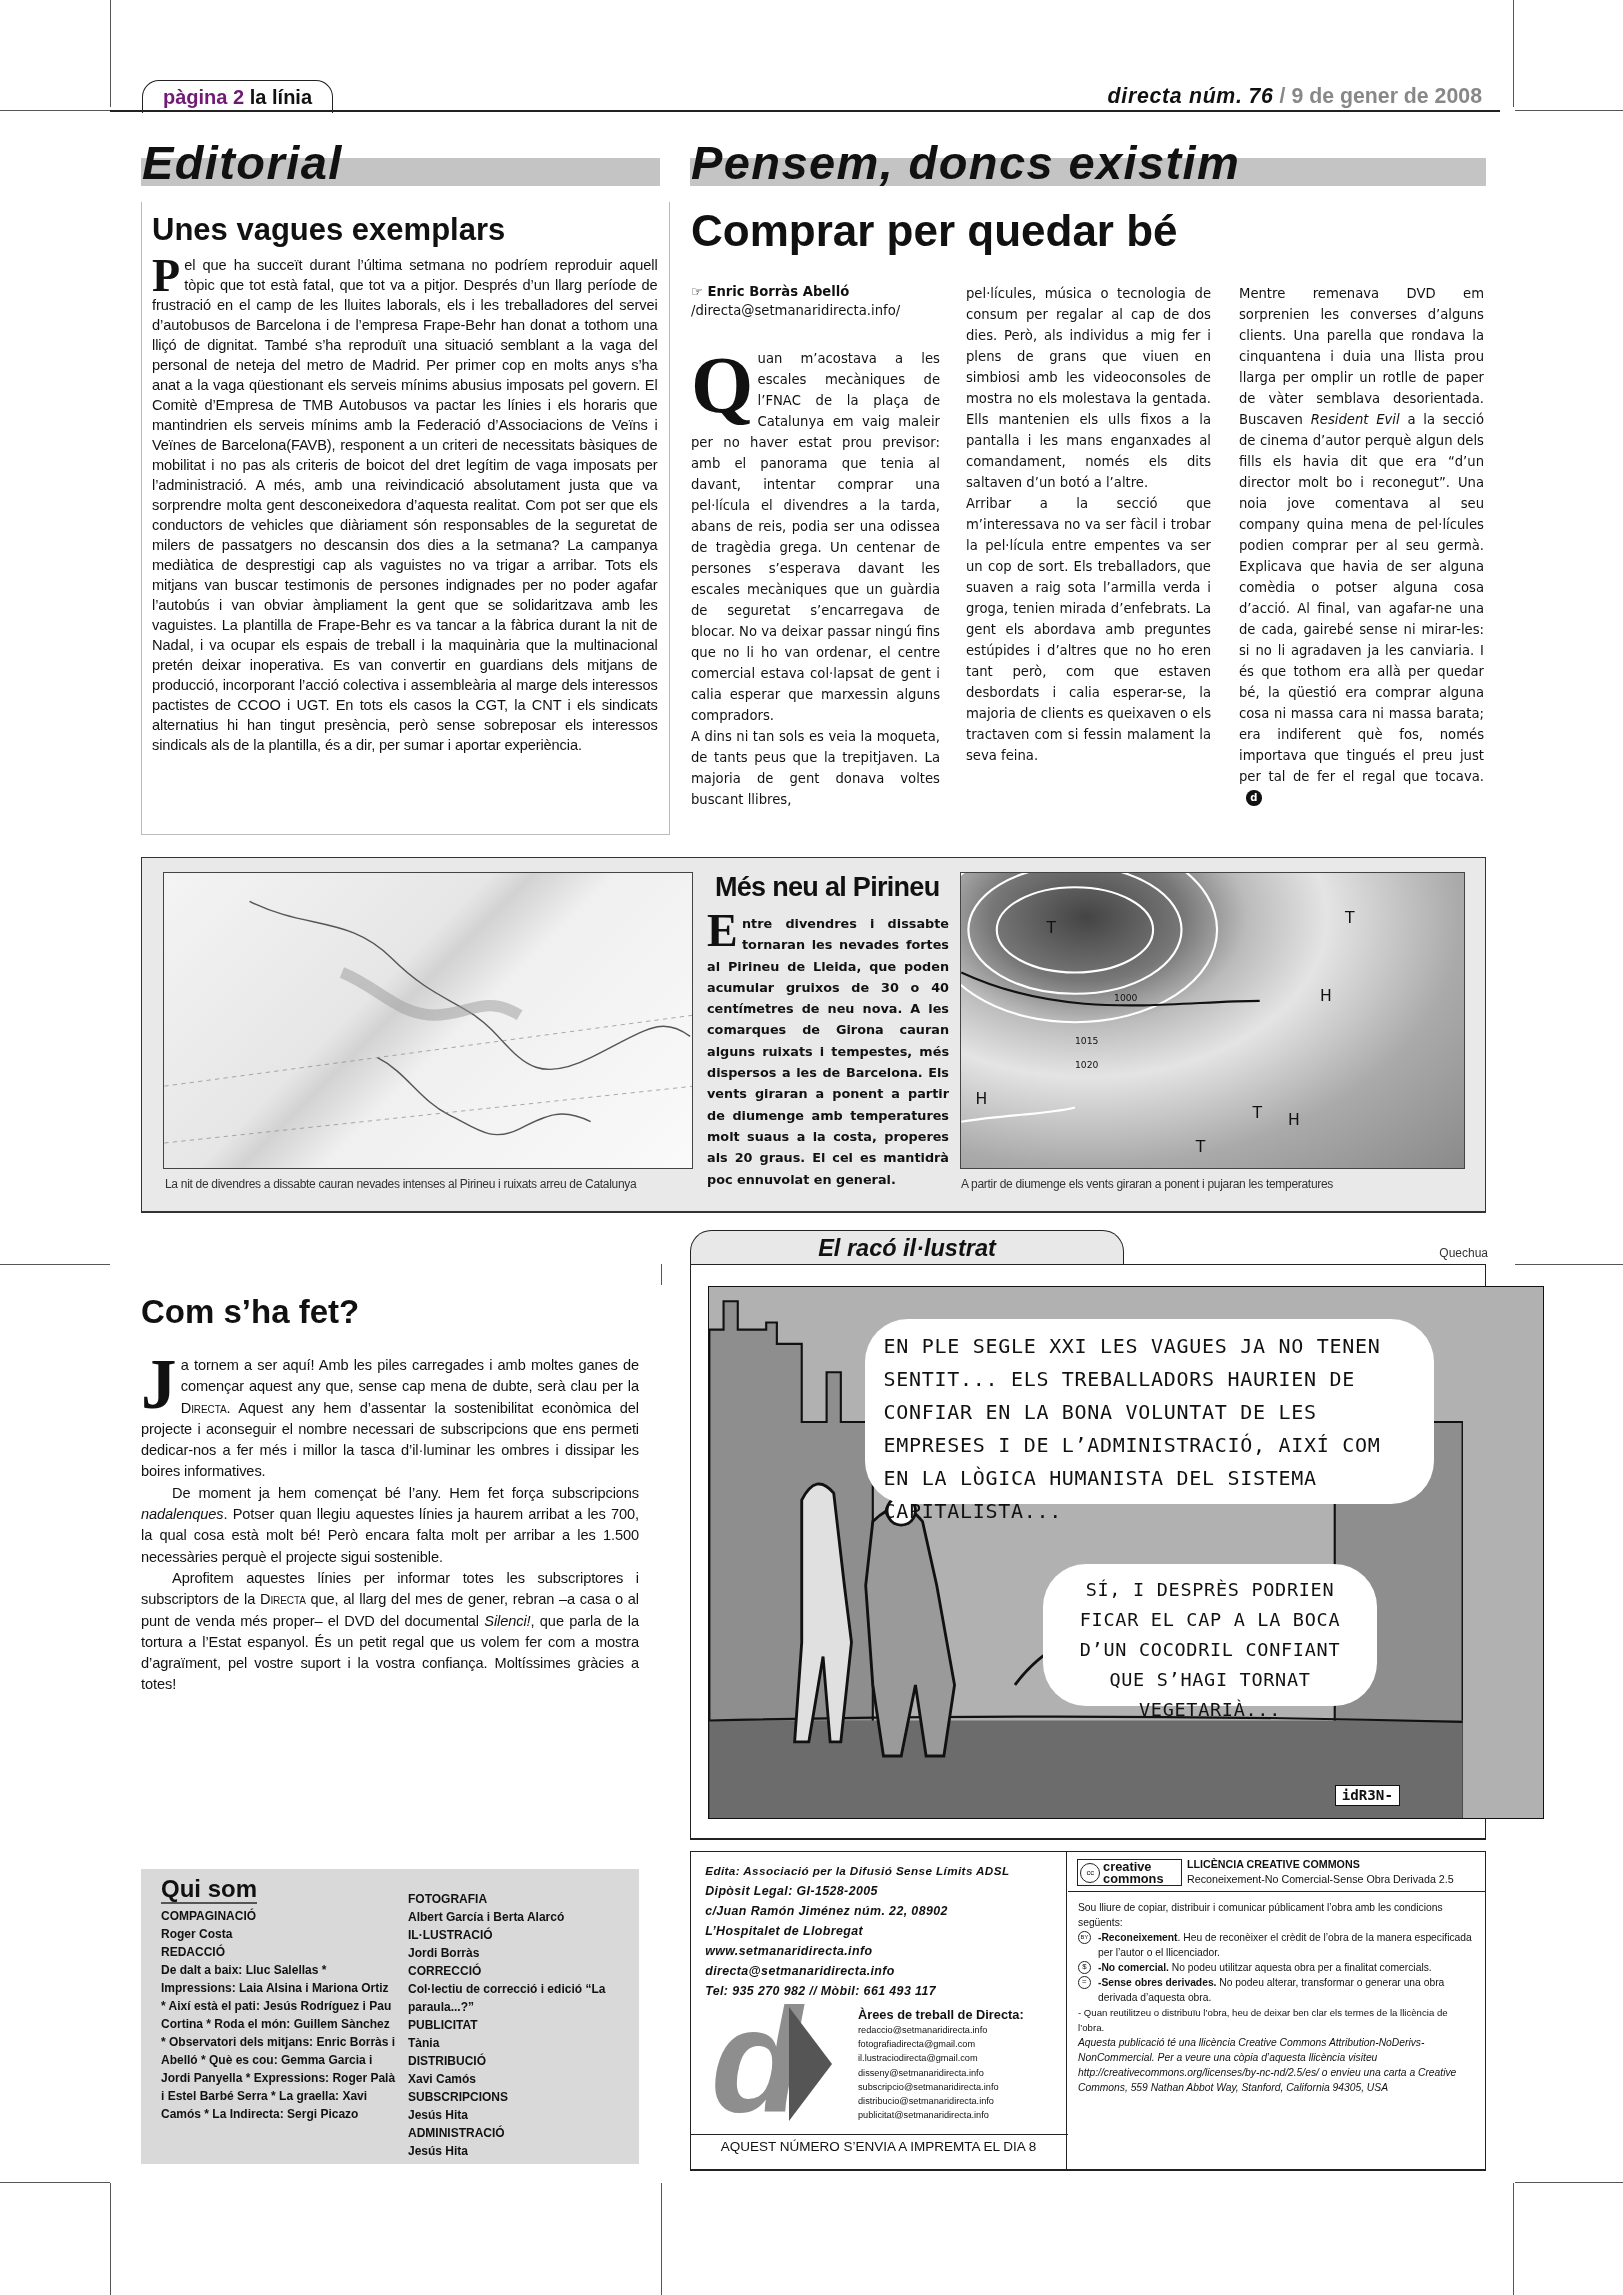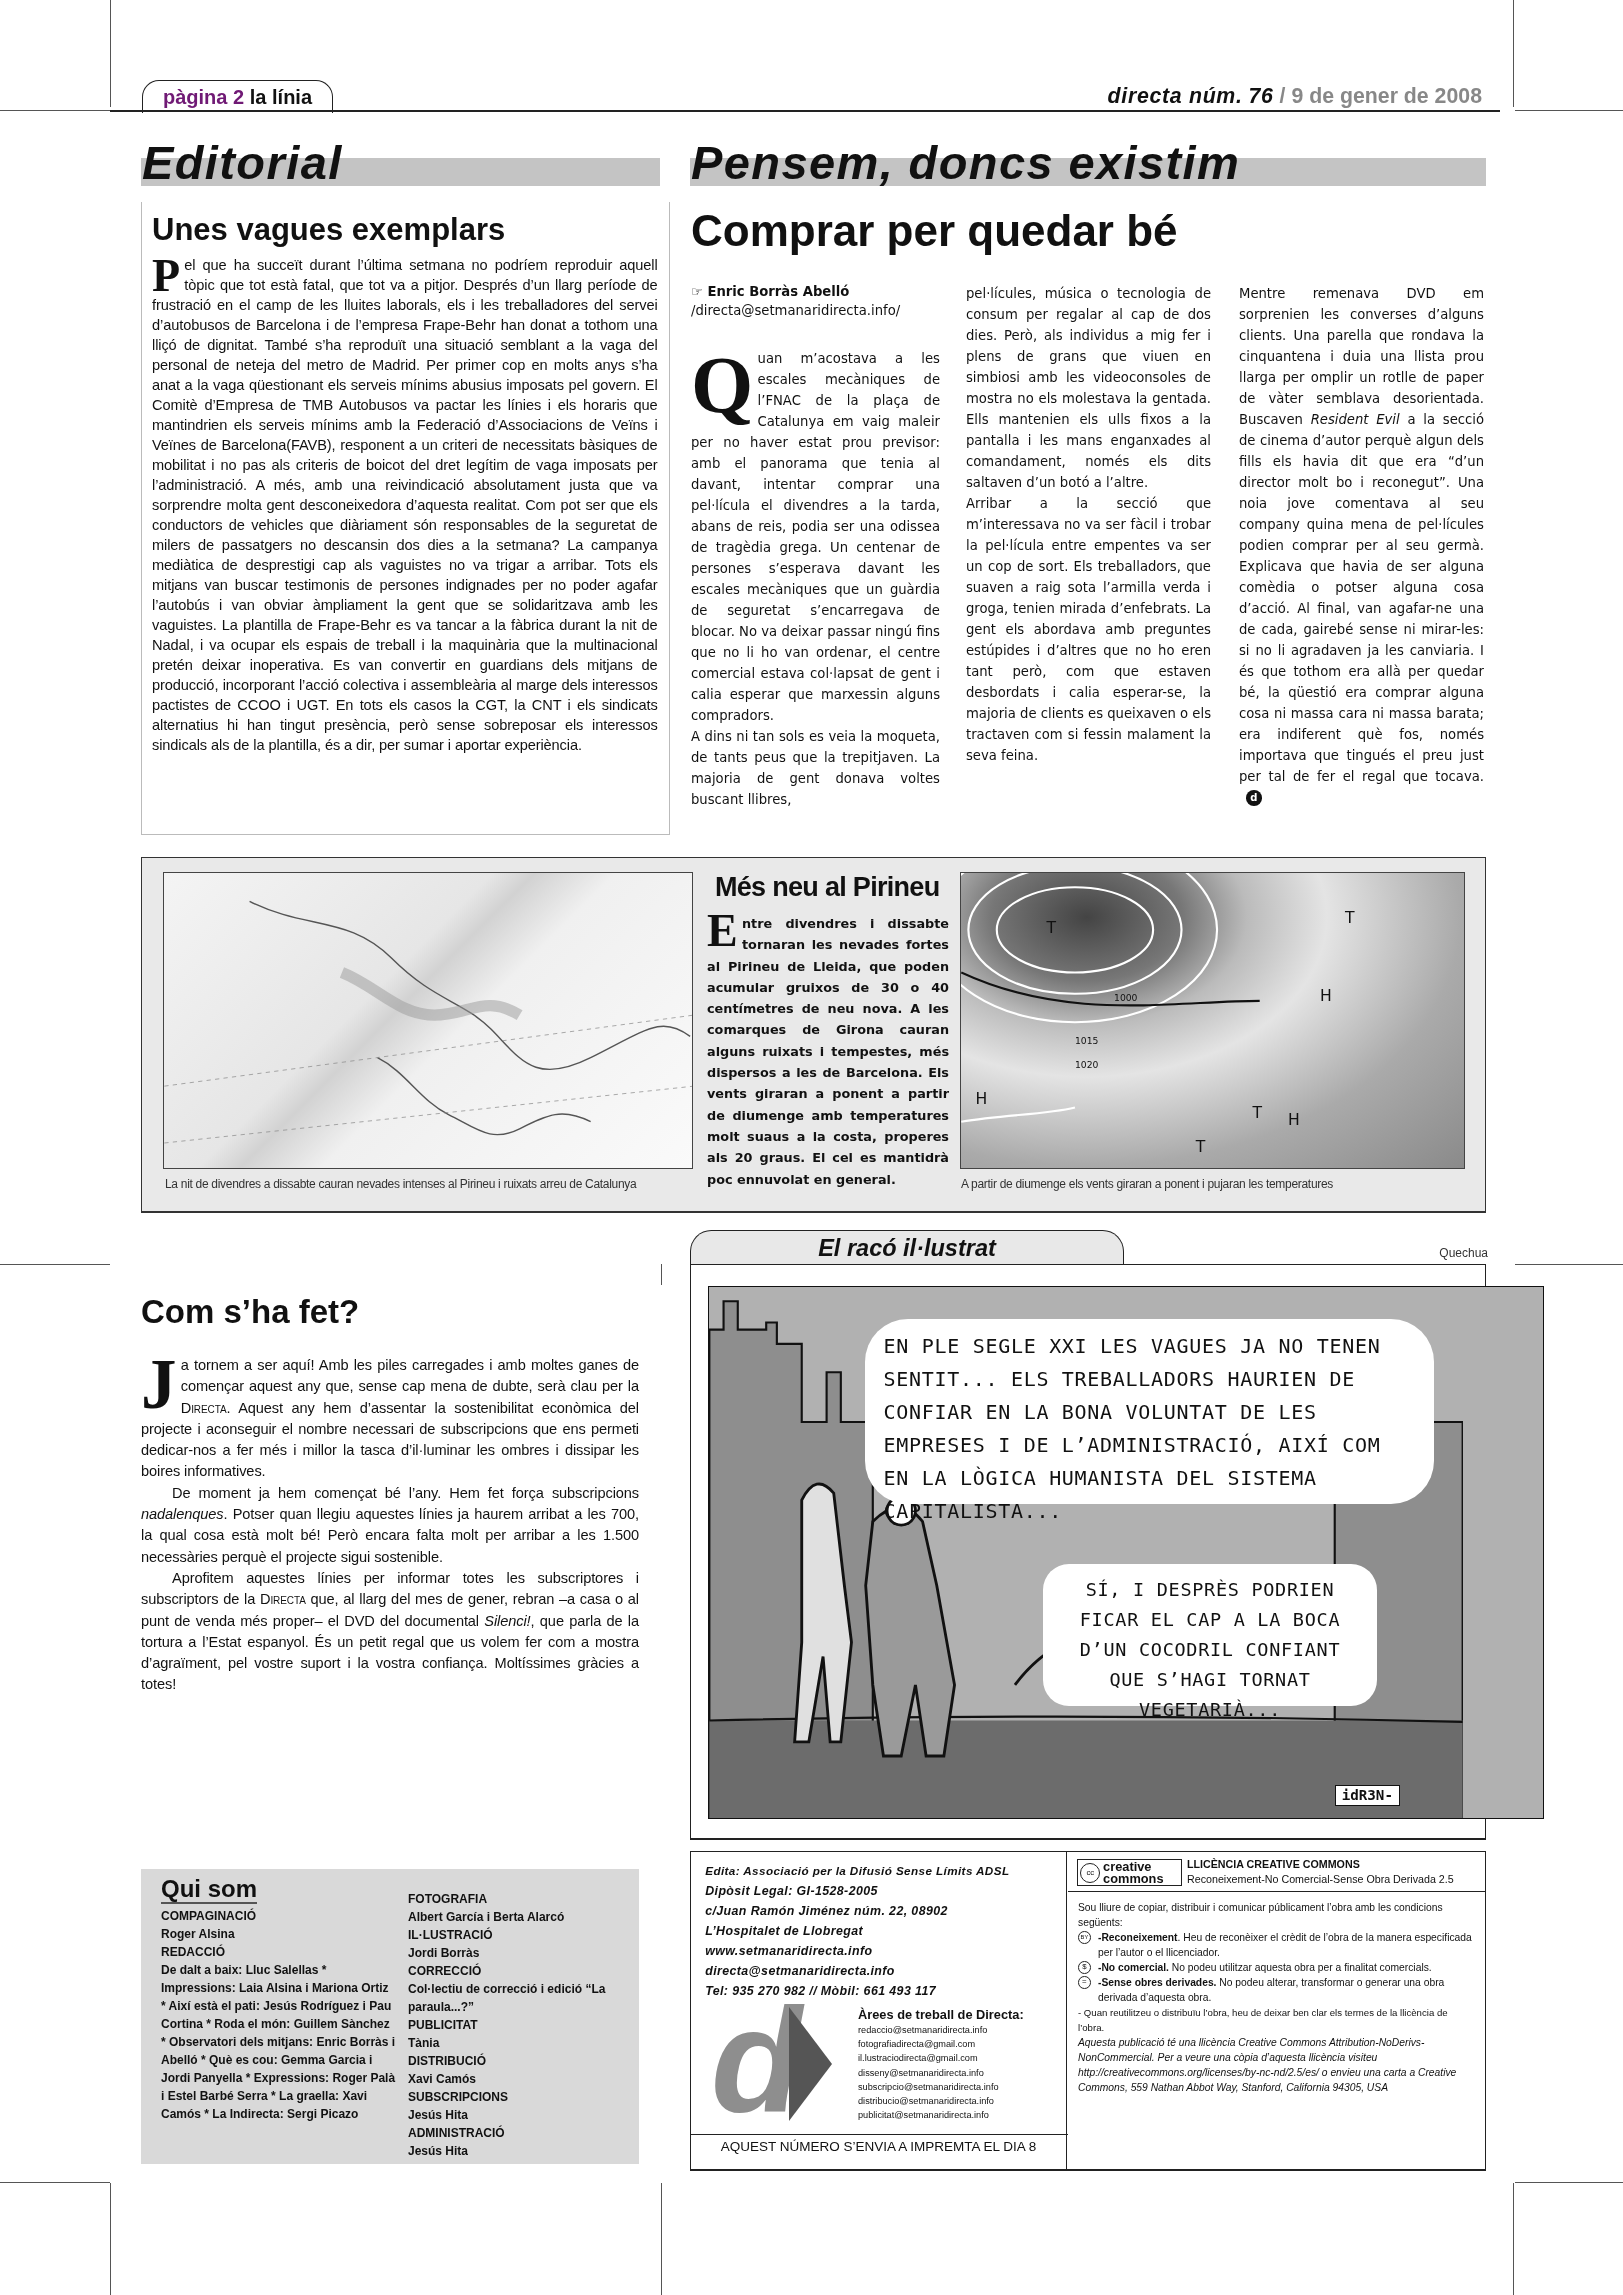--- a/index.html
+++ b/index.html
@@ -171,29 +171,29 @@
     <rect x="0" y="610" width="1060" height="140" fill="#6c6c6c"></rect>
     <path d="M0 610 Q530 598 1060 612" stroke="#111" stroke-width="3" fill="none"></path>
 
     <path d="M130 300 Q150 260 175 290 L190 420 L200 500 L185 640 L170 640 L160 520 L140 640 L120 640 L130 500 Z" fill="#e0e0e0" stroke="#111" stroke-width="4"></path>
     <path d="M230 330 Q270 290 300 330 L320 420 L345 560 L330 660 L305 660 L290 560 L270 660 L245 660 L230 560 L220 420 Z" fill="#9a9a9a" stroke="#111" stroke-width="4"></path>
     <circle cx="270" cy="315" r="20" fill="#fff" stroke="#111" stroke-width="4"></circle>
     <path d="M330 190 Q360 230 320 260" stroke="#111" stroke-width="4" fill="none"></path>
     <path d="M430 560 Q460 520 500 500" stroke="#111" stroke-width="4" fill="none"></path>
   </svg>
   <div class="abs bubble" style="left:156px;top:32px;width:569px;height:185px;font-size:20px;line-height:33px;">EN PLE SEGLE XXI LES VAGUES JA NO TENEN SENTIT... ELS TREBALLADORS HAURIEN DE CONFIAR EN LA BONA VOLUNTAT DE LES EMPRESES I DE L’ADMINISTRACIÓ, AIXÍ COM EN LA LÒGICA HUMANISTA DEL SISTEMA CAPITALISTA...</div>
-  <div class="abs bubble" style="left:334px;top:277px;width:334px;height:142px;font-size:18.5px;line-height:30px;text-align:center;border-radius:26px;">SÍ, I DESPRÈS PODRIEN FICAR EL CAP A LA BOCA D’UN COCODRIL CONFIANT QUE S’HAGI TORNAT VEGETARIÀ...</div>
+  <div class="abs bubble" style="left:334px;top:277px;width:334px;height:142px;font-size:18.5px;line-height:30px;text-align:center;">SÍ, I DESPRÈS PODRIEN FICAR EL CAP A LA BOCA D’UN COCODRIL CONFIANT QUE S’HAGI TORNAT VEGETARIÀ...</div>
   <div class="abs" style="left:626px;top:498px;background:#fff;border:1.4px solid #111;padding:1.4px 5.7px;font-family:'DejaVu Sans Mono',monospace;font-weight:bold;font-size:14.2px;">idR3N-</div>
 </div>
 
 <div class="abs quisom">
   <h3 style="position:absolute;left:20px;top:5.7px;font-size:24px;font-weight:bold;border-bottom:2.1px solid #555;line-height:27px;">Qui som</h3>
   <div class="cred abs" style="left:20px;top:38px;width:235px;">
     <div>COMPAGINACIÓ</div>
-    <div>Roger Alsina</div>
+    <div>Roger Costa</div>
     <div>REDACCIÓ</div>
     <div>De dalt a baix: Lluc Salellas * Impressions: Laia Alsina i Mariona Ortiz * Així està el pati: Jesús Rodríguez i Pau Cortina * Roda el món: Guillem Sànchez * Observatori dels mitjans: Enric Borràs i Abelló * Què es cou: Gemma Garcia i Jordi Panyella * Expressions: Roger Palà i Estel Barbé Serra * La graella: Xavi Camós * La Indirecta: Sergi Picazo</div>
   </div>
   <div class="cred abs" style="left:267px;top:21.3px;width:228px;">
     <div>FOTOGRAFIA</div>
     <div>Albert García i Berta Alarcó</div>
     <div>IL·LUSTRACIÓ</div>
     <div>Jordi Borràs</div>
     <div>CORRECCIÓ</div>
     <div>Col·lectiu de correcció i edició “La paraula...?”</div>

